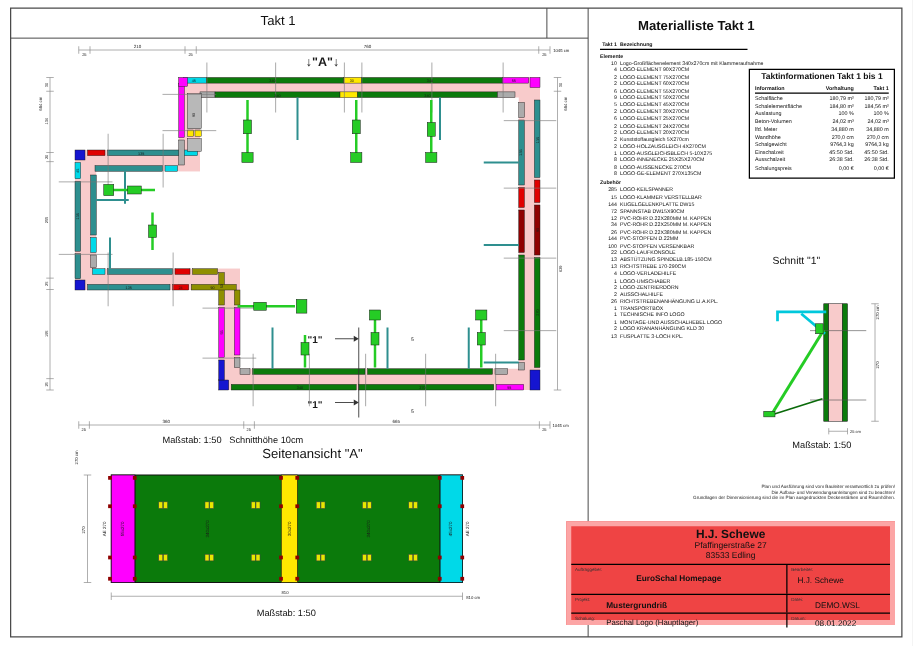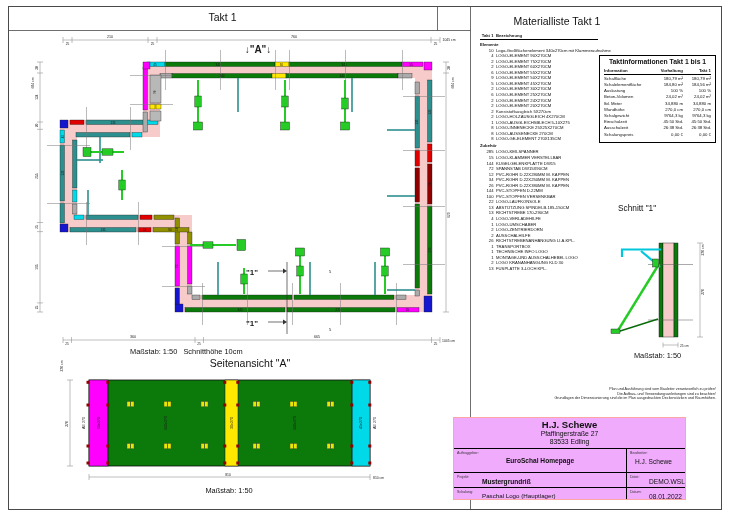--- a/index.html
+++ b/index.html
@@ -17,36 +17,36 @@
   .cons{stroke:#2E8F8F;stroke-width:1.6;}
   .brace{stroke:#25CC25;stroke-width:2;}
   .bracefill{fill:#25CC25;stroke:#1a1a1a;stroke-width:.4;}
   .secline{stroke:#333;stroke-width:.7;}
   
   .abs{position:absolute;}
   .takt-title{left:8px;top:11px;width:429px;text-align:center;font-size:10.5px;}
   .plan-scale{left:130px;top:347px;width:240px;text-align:left;font-size:7.4px;}
   .elev-title{left:130px;top:357px;width:240px;text-align:center;font-size:10.5px;}
   .elev-scale{left:154px;top:486px;width:150px;text-align:center;font-size:7.4px;}
-  .mat-title{left:482px;top:15px;width:150px;text-align:center;font-size:10.5px;font-weight:400;}
+  .mat-title{left:482px;top:15px;width:150px;text-align:center;font-size:10.5px;font-weight:700;}
   .mat-list{left:480px;top:33px;width:186px;font-size:4.2px;line-height:5.55px;}
   .mat-head{display:flex;font-weight:bold;border-bottom:.5px solid #000;width:118px;padding-bottom:.5px;margin-bottom:1px;}
   .mat-row{display:flex;}
   .mq{width:16px;text-align:right;padding-right:2.5px;flex:none;}
   .mn{flex:1;white-space:nowrap;overflow:hidden;}
   .mgroup{font-weight:bold;margin:1.5px 0 .5px 0;}
   .tinfo{left:599px;top:55px;width:117px;height:88px;border:.7px solid #000;padding:2px 4px;font-size:4.3px;}
   .tinfo-title{font-size:6.8px;font-weight:bold;text-align:center;margin-bottom:2.5px;white-space:nowrap;}
   .ti-row{display:flex;line-height:6.2px;}
   .ti-head{font-weight:bold;border-bottom:.5px solid #000;margin-bottom:1px;}
   .tik{flex:1;} .tiv{width:34px;text-align:right;flex:none;} .tit{width:28px;text-align:right;flex:none;}
   .schnitt-title{left:618px;top:203px;width:86px;text-align:left;font-size:8.3px;}
   .schnitt-scale{left:610px;top:351px;width:95px;text-align:center;font-size:7.4px;}
   .notes{left:440px;top:387px;width:276px;text-align:right;font-size:3.7px;line-height:4.7px;color:#222;}
-  .tblock{left:453px;top:417px;width:233px;height:83px;border:1px solid #fca5a5;background:#f0abfc;}
+  .tblock{left:453px;top:417px;width:263px;height:83px;border:4px solid #fca5a5;background:#ef4444;}
   .tb-co{height:31px;border-bottom:1px solid #000;text-align:center;padding-top:1px;}
   .tb-name{font-size:9.5px;font-weight:bold;line-height:11px;}
   .tb-addr{font-size:6.8px;line-height:8px;}
   .tb-row{display:flex;position:relative;}
   .tb-r1{height:23px;} .tb-r2{height:15px;border-top:1px solid #000;} .tb-r3{height:12px;border-top:1px solid #000;}
   .tb-cell{position:relative;width:173px;border-right:1px solid #000;flex:none;}
   .tb-cell2{position:relative;flex:1;}
   .tb-lbl{position:absolute;top:1.5px;left:3px;font-size:3.6px;color:#333;}
   .tb-val{position:absolute;left:0;right:0;font-size:6.6px;white-space:nowrap;}
   .v-center{text-align:center;font-weight:bold;top:8px;}

